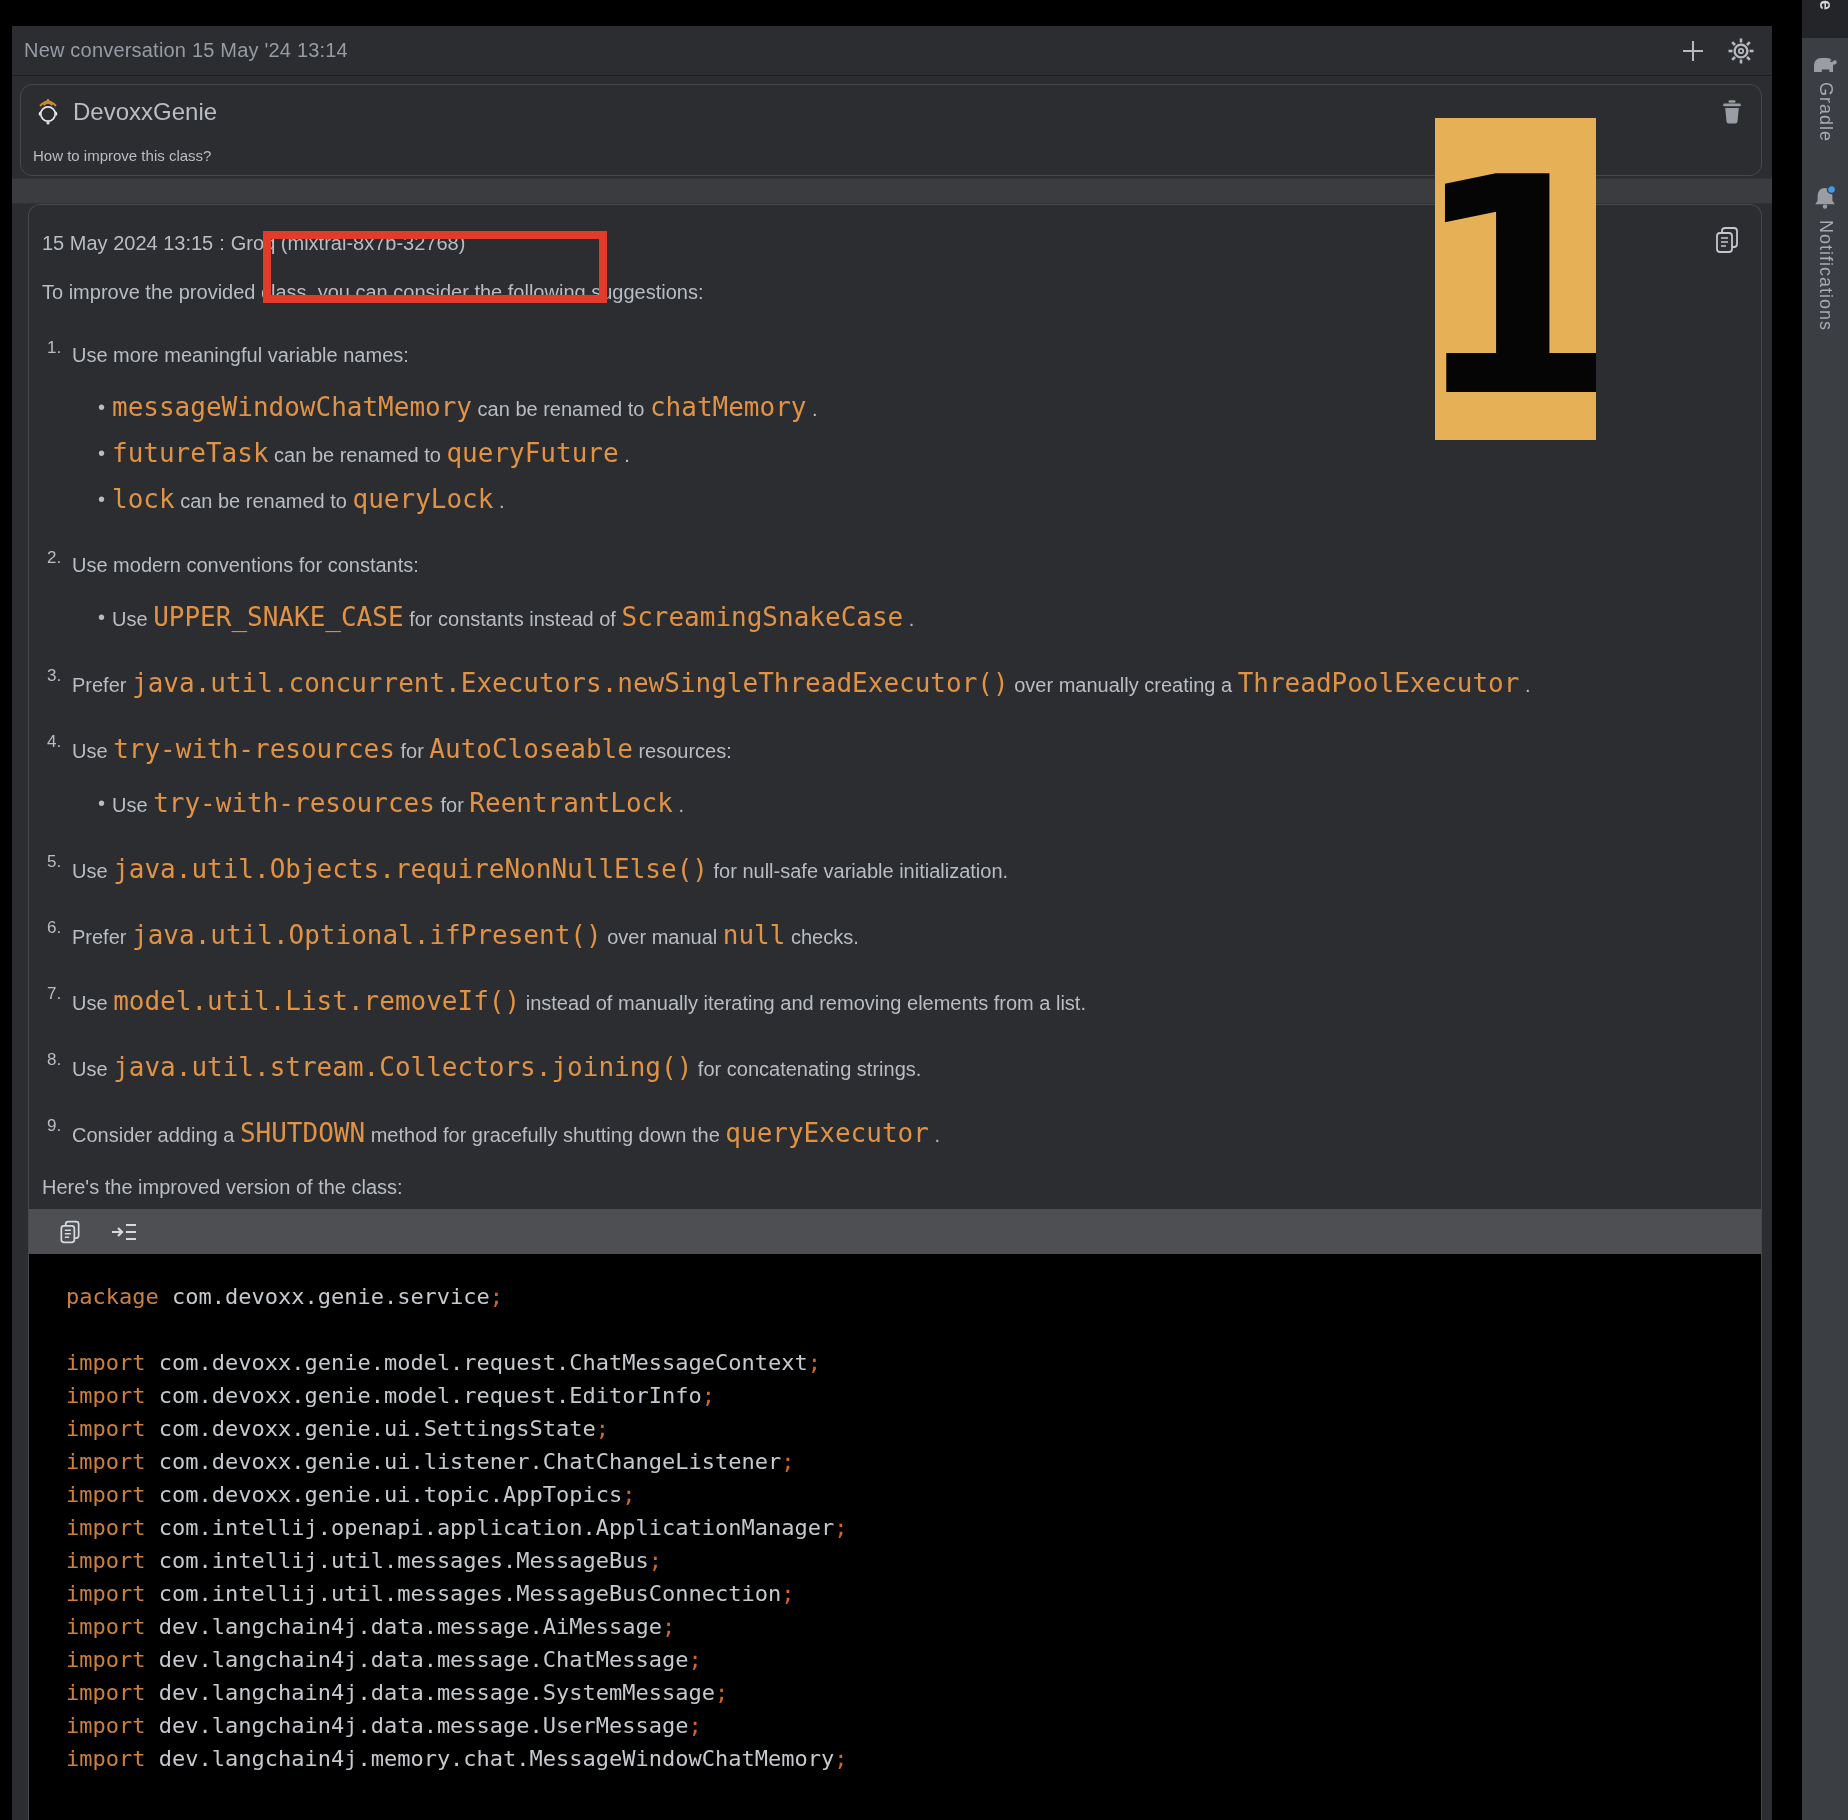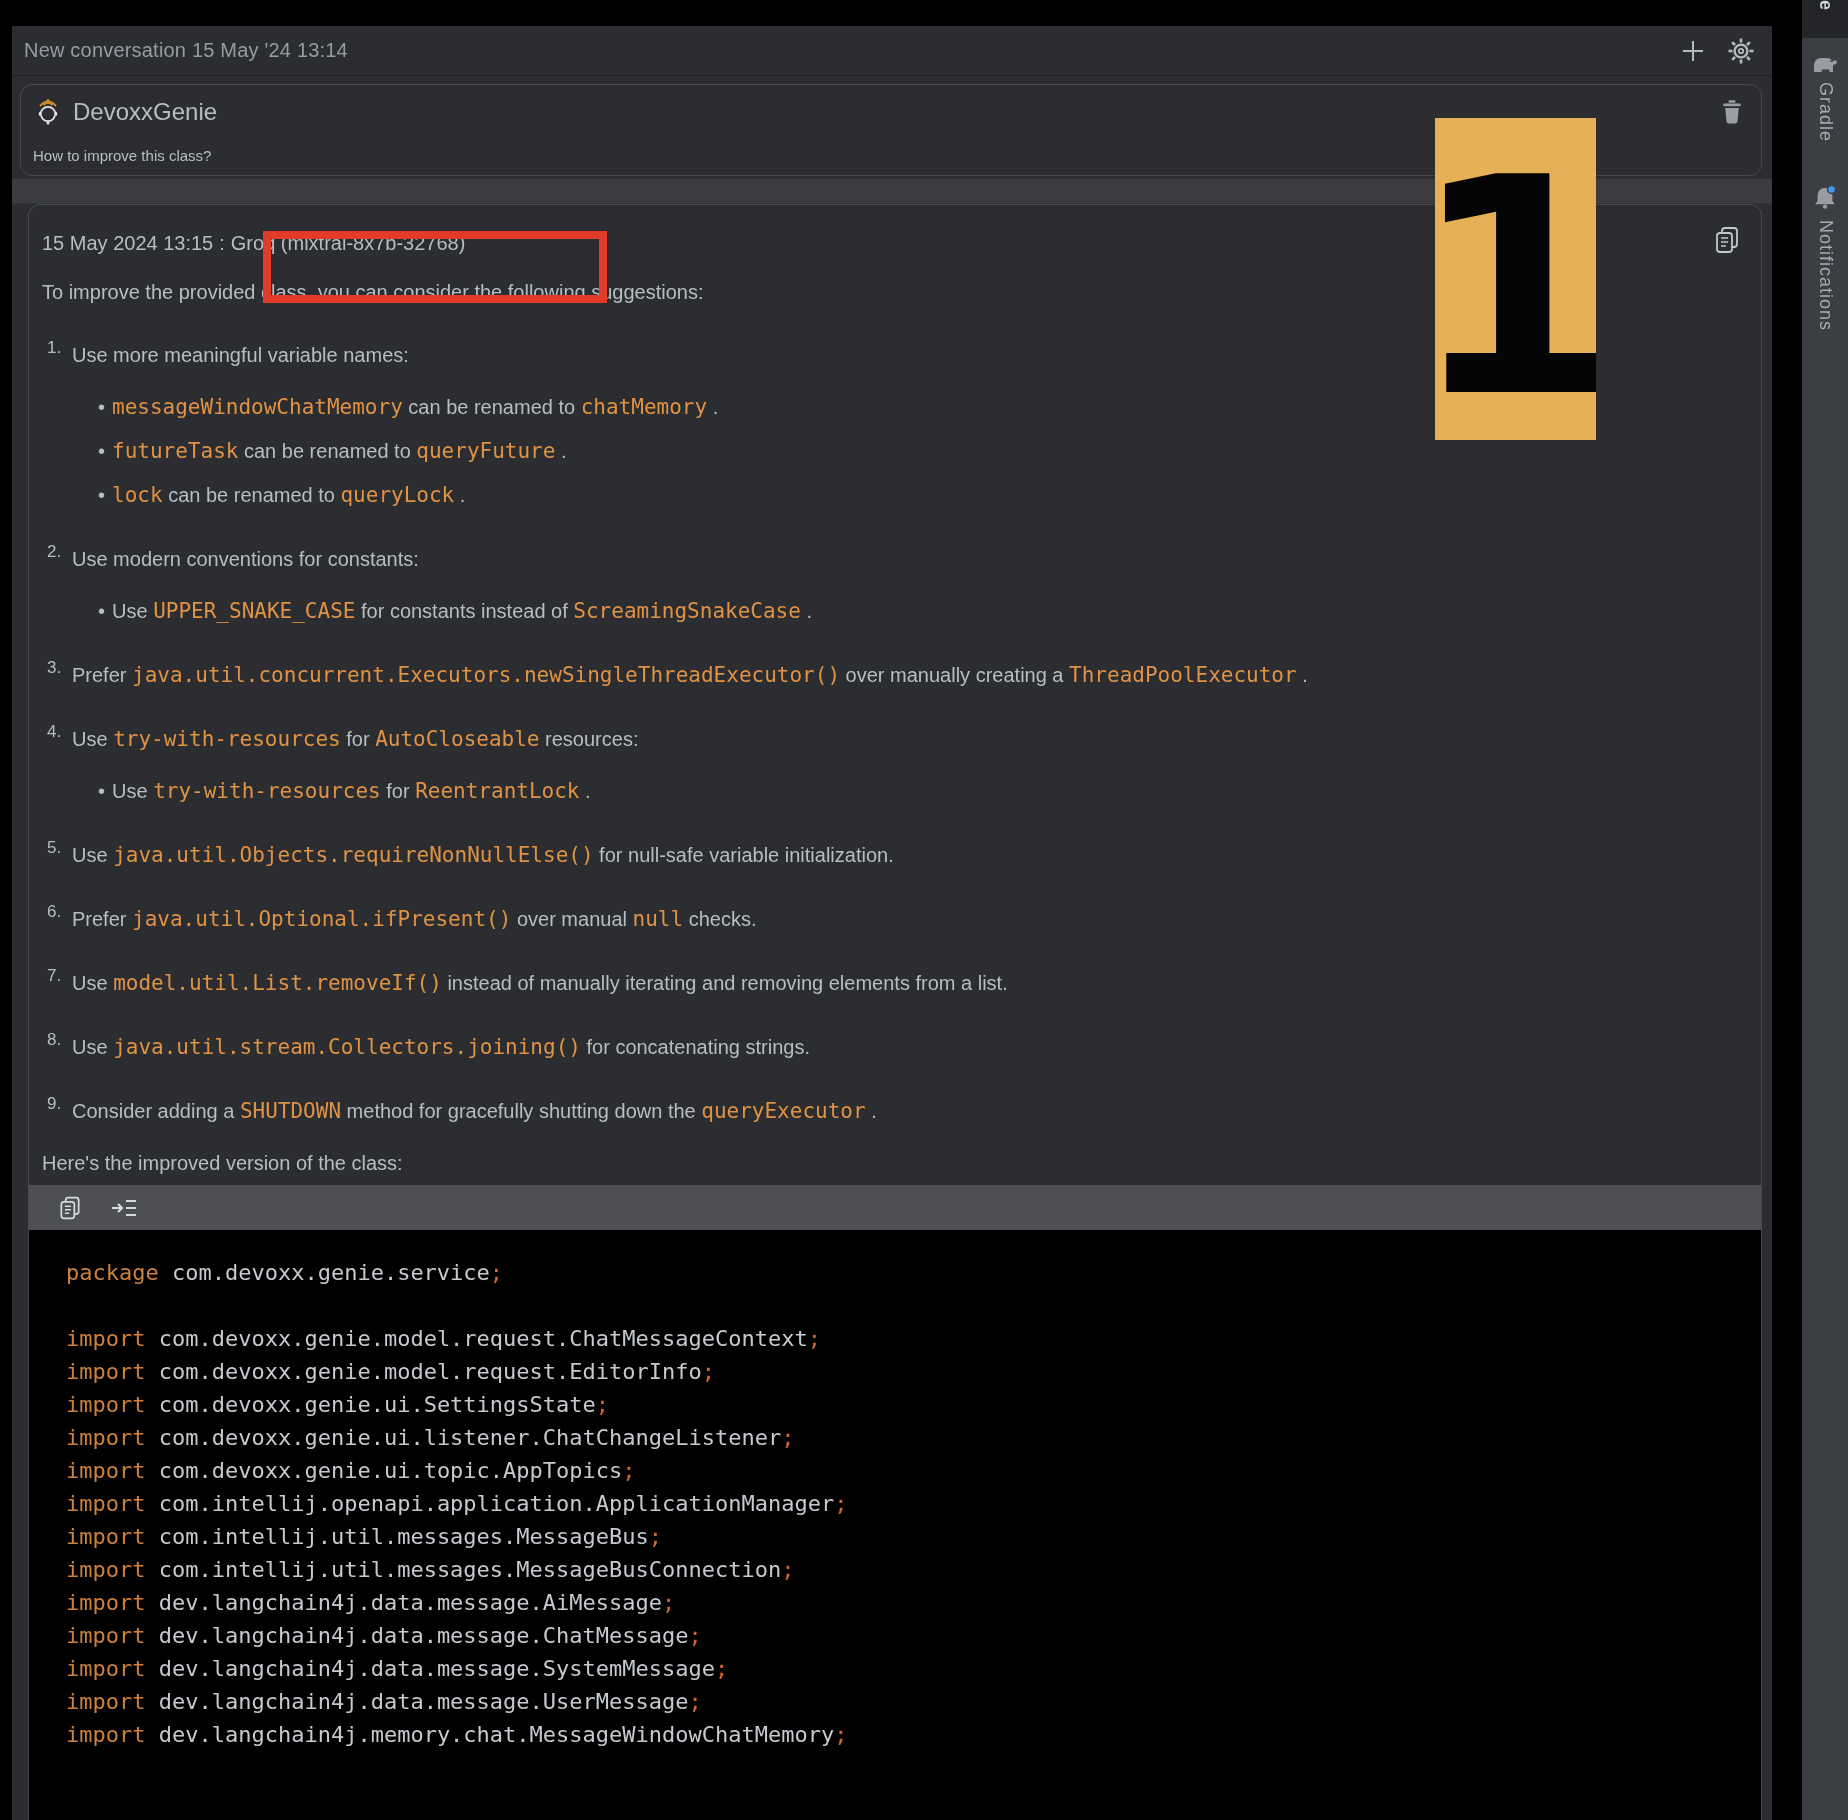--- a/index.html
+++ b/index.html
@@ -38,21 +38,21 @@
   .resp-copy{position:absolute;right:4px;top:-6px;width:34px;height:34px;}
   .red-annotation{position:absolute;left:221px;top:2px;width:344px;height:72px;
     border:8px solid var(--red,#e23b2a);z-index:6;pointer-events:none;}
   .intro{margin:24px 13px 0 13px;font-size:20px;color:var(--text);}
   .outro{margin:28px 13px 0 13px;font-size:20px;color:var(--text);}
   
   .suggestions{list-style:none;margin:0 13px;padding:0;}
   .suggestions>li{position:relative;padding-left:30px;margin-top:38px;
     font-size:20px;line-height:26px;color:var(--text);}
   .num{position:absolute;left:5px;top:-7px;font-size:17px;color:var(--text);}
-  code.inline{font-family:"DejaVu Sans Mono",monospace;font-size:21px;color:var(--inline);}
+  code.inline{font-family:"DejaVu Sans Mono",monospace;font-size:26px;color:var(--inline);}
   ul.bullets{list-style:none;margin:26px 0 0 0;padding:0 0 0 22px;}
   ul.bullets>li{position:relative;padding-left:18px;margin-bottom:18px;
     font-size:20px;line-height:26px;color:var(--text);}
   ul.bullets>li::before{content:"\2022";position:absolute;left:4px;color:var(--text);}
   
   .code-card{flex:1;margin-top:10px;display:flex;flex-direction:column;min-height:0;}
   .code-toolbar{flex:0 0 45px;background:var(--toolbar);display:flex;align-items:center;
     padding-left:26px;gap:24px;}
   .code-toolbar .icon-btn{width:30px;height:30px;}
   pre.code{flex:1;margin:0;background:#000;padding:26px 0 0 37px;overflow:hidden;

